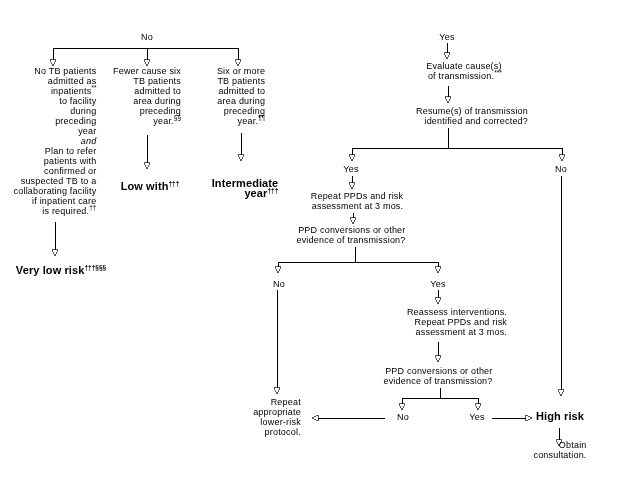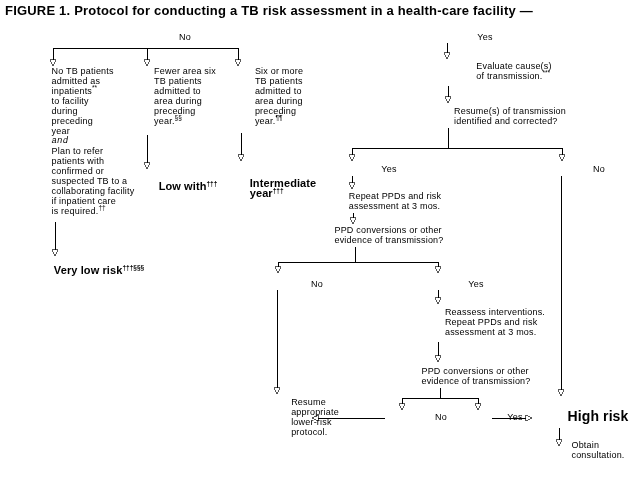--- a/index.html
+++ b/index.html
@@ -7,27 +7,27 @@
     width:640px;height:480px;background:#ffffff;color:#000000;
     font-family:"Liberation Sans",sans-serif;position:relative;overflow:hidden;
   }
   svg.wires{position:absolute;left:0;top:0;}
   svg.wires line, svg.wires path{stroke:#000;stroke-width:1;fill:none;shape-rendering:crispEdges;}
   .title{
     position:absolute;left:5px;top:3px;font-weight:bold;font-size:13px;
     line-height:16px;letter-spacing:0.2px;white-space:nowrap;
   }
   .node{
-    position:absolute;transform:translateX(-50%);text-align:left;
-    font-size:9px;line-height:10px;letter-spacing:0.2px;white-space:nowrap;margin-left:38px;
+    position:absolute;transform:translateX(-50%);text-align:right;
+    font-size:9px;line-height:10px;letter-spacing:0.2px;white-space:nowrap;
   }
   .lbl{font-size:9px;}
   .result{font-weight:bold;font-size:11px;line-height:10px;letter-spacing:0.1px;}
   .b{font-weight:normal;}
-  .i{font-style:italic;font-family:Liberation Mono, monospace;}
+  .i{font-style:italic;}
   sup{font-size:6.5px;line-height:0;vertical-align:4px;letter-spacing:0;}
 </style>
 </head>
 <body>
 
 <svg class="wires" width="640" height="480">
   <defs>
     <marker id="ah" viewBox="0 0 10 10" refX="1" refY="5" markerWidth="6.5" markerHeight="6.5" orient="auto">
       <path d="M0,0 L10,5 L0,10 Z" fill="#000" stroke="none"></path>
     </marker>
@@ -61,21 +61,20 @@
   <path d="M402,398 H478"></path>
   <line x1="402" y1="398" x2="402" y2="404" marker-end="url(#ah)"></line>
   <line x1="478" y1="398" x2="478" y2="404" marker-end="url(#ah)"></line>
   <line x1="385" y1="418" x2="318" y2="418" marker-end="url(#ah)"></line>
   <line x1="492" y1="418" x2="526" y2="418" marker-end="url(#ah)"></line>
   <line x1="561" y1="176" x2="561" y2="390" marker-end="url(#ah)"></line>
   <line x1="559" y1="428" x2="559" y2="440" marker-end="url(#ah)"></line>
 </svg>
 
 <div class="title">
-  <div>FIGURE 1. Protocol for conducting a TB risk assessment in a health-care facility —</div>
 </div>
 
 <div class="node lbl" style="left:147px;top:32px">No</div>
 <div class="node lbl" style="left:447px;top:32px">Yes</div>
 
 <div class="node" style="left:55px;top:66px">
   <div>No TB patients</div>
   <div>admitted as</div>
   <div><span>inpatients</span><sup>**</sup></div>
   <div><span>to</span> <span class="b">facility</span></div>
@@ -87,21 +86,21 @@
   <div>patients with</div>
   <div>confirmed or</div>
   <div>suspected TB to a</div>
   <div>collaborating facility</div>
   <div>if inpatient care</div>
   <div><span>is required.</span><sup>††</sup></div>
 </div>
 <div class="node result" style="left:61px;top:265px"><span>Very low risk</span><sup>†††§§§</sup></div>
 
 <div class="node" style="left:147px;top:66px">
-  <div>Fewer area six</div>
+  <div>Fewer cause six</div>
   <div>TB patients</div>
   <div>admitted to</div>
   <div><span class="b">area</span> <span>during</span></div>
   <div>preceding</div>
   <div><span>year.</span><sup>§§</sup></div>
 </div>
 <div class="node result" style="left:150px;top:181px"><span>Low with</span><sup>†††</sup></div>
 
 <div class="node" style="left:241px;top:66px">
   <div>Six or more</div>
@@ -109,21 +108,21 @@
   <div>admitted to</div>
   <div><span class="b">area</span> <span>during</span></div>
   <div>preceding</div>
   <div><span>year.</span><sup>¶¶</sup></div>
 </div>
 <div class="node result" style="left:245px;top:178px">
   <div>Intermediate</div>
   <div><span>year</span><sup>†††</sup></div>
 </div>
 
-<div class="node" style="left:476px;top:61px">
+<div class="node" style="left:464px;top:61px">
   <div>Evaluate cause(s)</div>
   <div><span>of transmission.</span><sup>***</sup></div>
 </div>
 
 <div class="node" style="left:472px;top:106px">
   <div>Resume(s) of transmission</div>
   <div>identified and corrected?</div>
 </div>
 
 <div class="node lbl" style="left:351px;top:164px">Yes</div>
@@ -150,24 +149,24 @@
 
 <div class="node" style="left:438px;top:366px">
   <div>PPD conversions or other</div>
   <div>evidence of transmission?</div>
 </div>
 
 <div class="node lbl" style="left:403px;top:412px">No</div>
 <div class="node lbl" style="left:477px;top:412px">Yes</div>
 
 <div class="node" style="left:277px;top:397px">
-  <div>Resume</div>
+  <div>Repeat</div>
   <div>appropriate</div>
   <div>lower-risk</div>
   <div>protocol.</div>
 </div>
 
-<div class="node result" style="left:560px;top:411px;font-size:14px">High risk</div>
+<div class="node result" style="left:560px;top:411px;font-size:11px">High risk</div>
 
 <div class="node" style="left:560px;top:440px">
   <div>Obtain</div>
   <div>consultation.</div>
 </div>
 
 </body></html>

